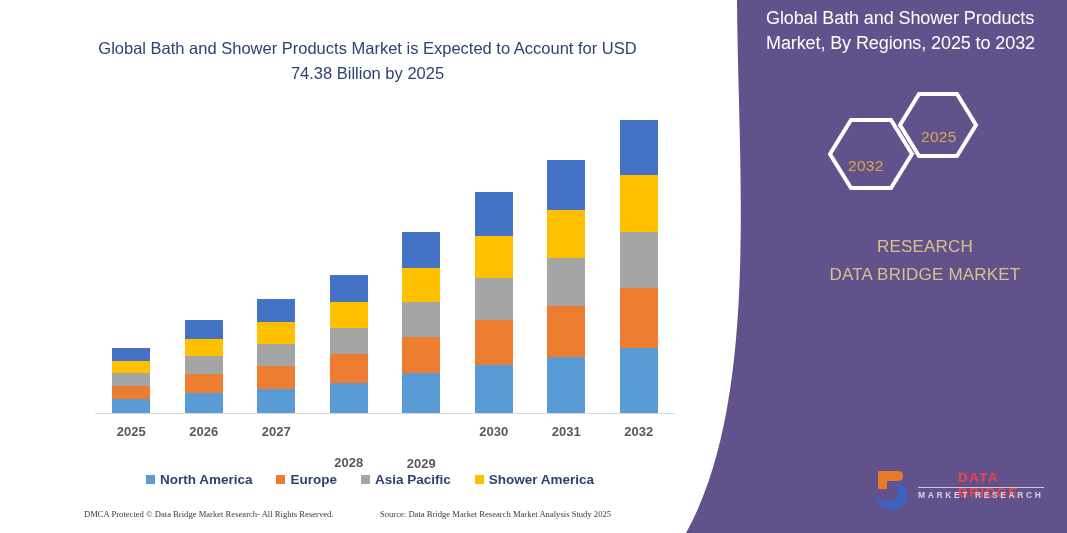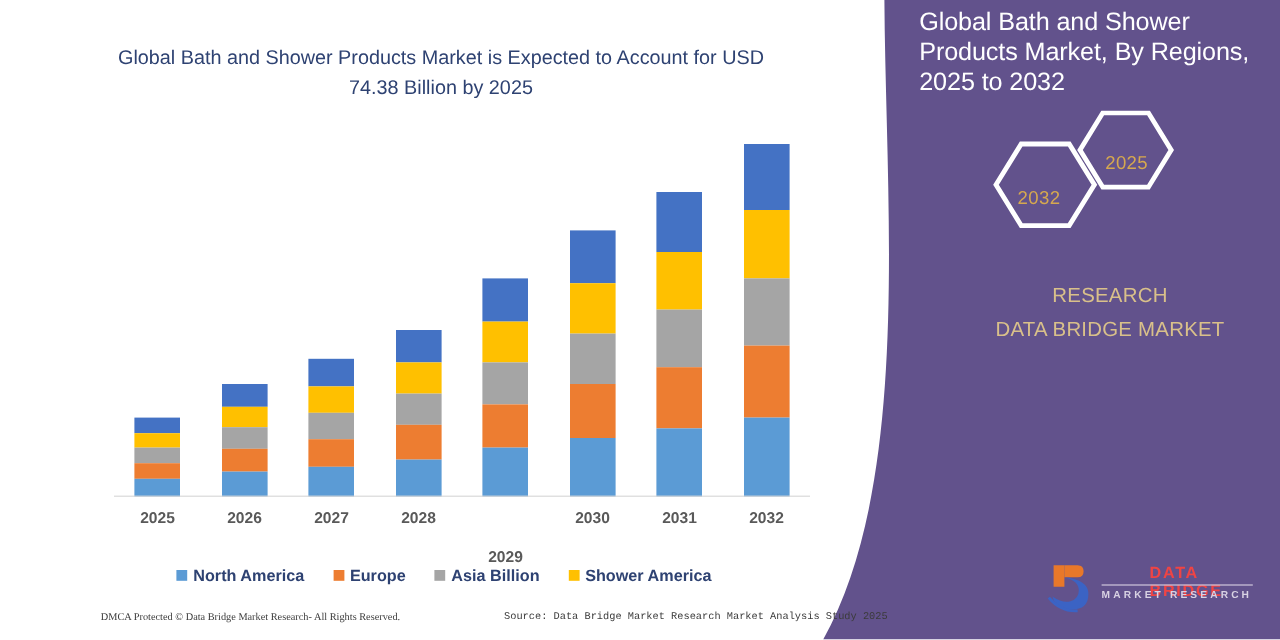--- a/index.html
+++ b/index.html
@@ -6,21 +6,21 @@
   body{width:1067px;height:533px;overflow:hidden;background:#ffffff;
        font-family:"Liberation Sans",sans-serif;position:relative;}
 
   #stage{position:absolute;inset:0;width:1067px;height:533px;overflow:hidden;background:#fff;}
 
   
   #right-panel{position:absolute;left:0;top:0;width:1067px;height:533px;}
   #right-panel svg{position:absolute;left:0;top:0;}
 
   .panel-title{position:absolute;left:766px;top:6px;width:290px;
-    font-size:21px;line-height:25px;color:#ffffff;font-weight:400;
+    font-size:18px;line-height:25px;color:#ffffff;font-weight:400;
     letter-spacing:-0.1px;}
 
   
   .hexwrap{position:absolute;left:818px;top:92px;width:180px;height:115px;}
   .hexlabel{position:absolute;color:#d6a84f;font-size:15.5px;letter-spacing:.3px;}
   #hex-2025-label{left:103px;top:36px;}
   #hex-2032-label{left:30px;top:65px;}
 
   .brand-name{position:absolute;left:800px;top:233px;width:250px;text-align:center;
     color:#d9c08a;font-size:17px;line-height:28px;letter-spacing:.2px;}
@@ -51,21 +51,21 @@
   #legend{position:absolute;left:0;top:472px;width:740px;display:flex;
     justify-content:center;align-items:flex-start;gap:24px;}
   .legend-item{display:flex;align-items:center;gap:5px;}
   .legend-swatch{width:9px;height:9px;display:inline-block;}
   .legend-text{font-size:13.5px;font-weight:700;color:#2e4272;}
 
   
   #footer{position:absolute;left:0;top:506px;width:740px;height:20px;
     font-family:"Liberation Serif",serif;font-size:8.6px;color:#3b3b3b;}
   #footer-left{position:absolute;left:84px;top:3px;}
-  #footer-right{position:absolute;left:420px;top:3px;font-family:Liberation Mono, monospace;}
+  #footer-right{position:absolute;left:380px;top:3px;}
 </style>
 </head>
 <body>
 
 <div id="stage">
 
   <div id="right-panel">
     <svg width="1067" height="533" viewBox="0 0 1067 533">
       <path id="panel-path" d="M 737 0 L 1067 0 L 1067 533 L 686 533 C 760 400 738 170 737 0 Z" fill="#62528C"></path>
     </svg>
@@ -157,39 +157,39 @@
         <div class="seg" style="height: 56.52px; background: rgb(165, 165, 165);"></div>
         <div class="seg" style="height: 59.66px; background: rgb(237, 125, 49);"></div>
         <div class="seg" style="height: 65.94px; background: rgb(91, 155, 213);"></div>
       </div>
     </div>
   <div id="axis-line"></div>
   <div class="xlabels">
       <div class="xlabel" style="left: 0.25px;">2025</div>
       <div class="xlabel" style="left: 72.75px;">2026</div>
       <div class="xlabel" style="left: 145.25px;">2027</div>
-      <div class="xlabel" style="left: 217.75px;">2028</div>
+      <div class="xlabel" style="left: 217.75px; margin-top: 31px;">2028</div>
       <div class="xlabel" style="left: 290.25px; margin-top: 32px;">2029</div>
       <div class="xlabel" style="left: 362.75px;">2030</div>
       <div class="xlabel" style="left: 435.25px;">2031</div>
       <div class="xlabel" style="left: 507.75px;">2032</div>
     </div>
 
   <div id="legend">
       <div class="legend-item">
         <span class="legend-swatch" style="background: rgb(91, 155, 213);"></span>
         <span class="legend-text">North America</span>
       </div>
       <div class="legend-item">
         <span class="legend-swatch" style="background: rgb(237, 125, 49);"></span>
         <span class="legend-text">Europe</span>
       </div>
       <div class="legend-item">
         <span class="legend-swatch" style="background: rgb(165, 165, 165);"></span>
-        <span class="legend-text">Asia Billion</span>
+        <span class="legend-text">Asia Pacific</span>
       </div>
       <div class="legend-item">
         <span class="legend-swatch" style="background: rgb(255, 192, 0);"></span>
         <span class="legend-text">Shower America</span>
       </div>
     </div>
 
   <div id="footer">
     <span id="footer-left">DMCA Protected © Data Bridge Market Research- All Rights Reserved.</span>
     <span id="footer-right">Source: Data Bridge Market Research  Market Analysis Study 2025</span>

